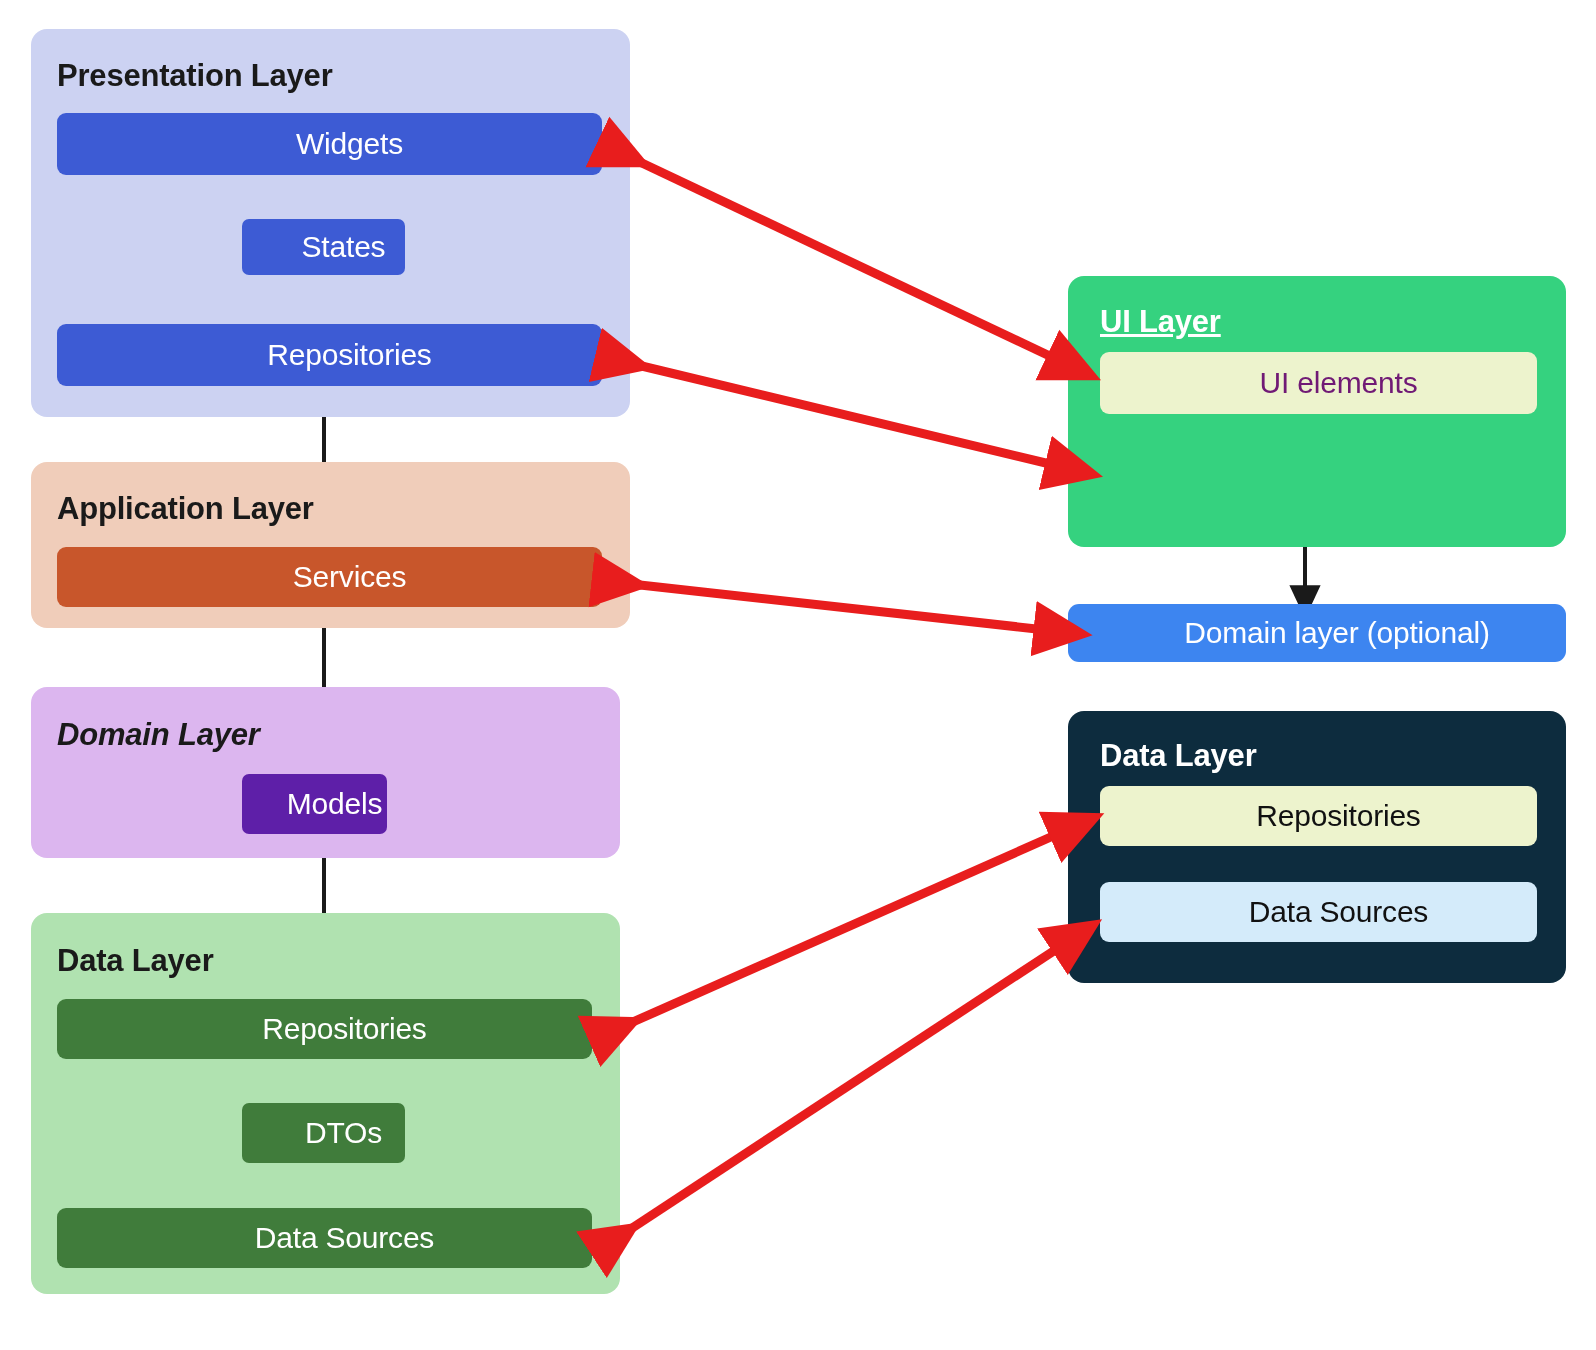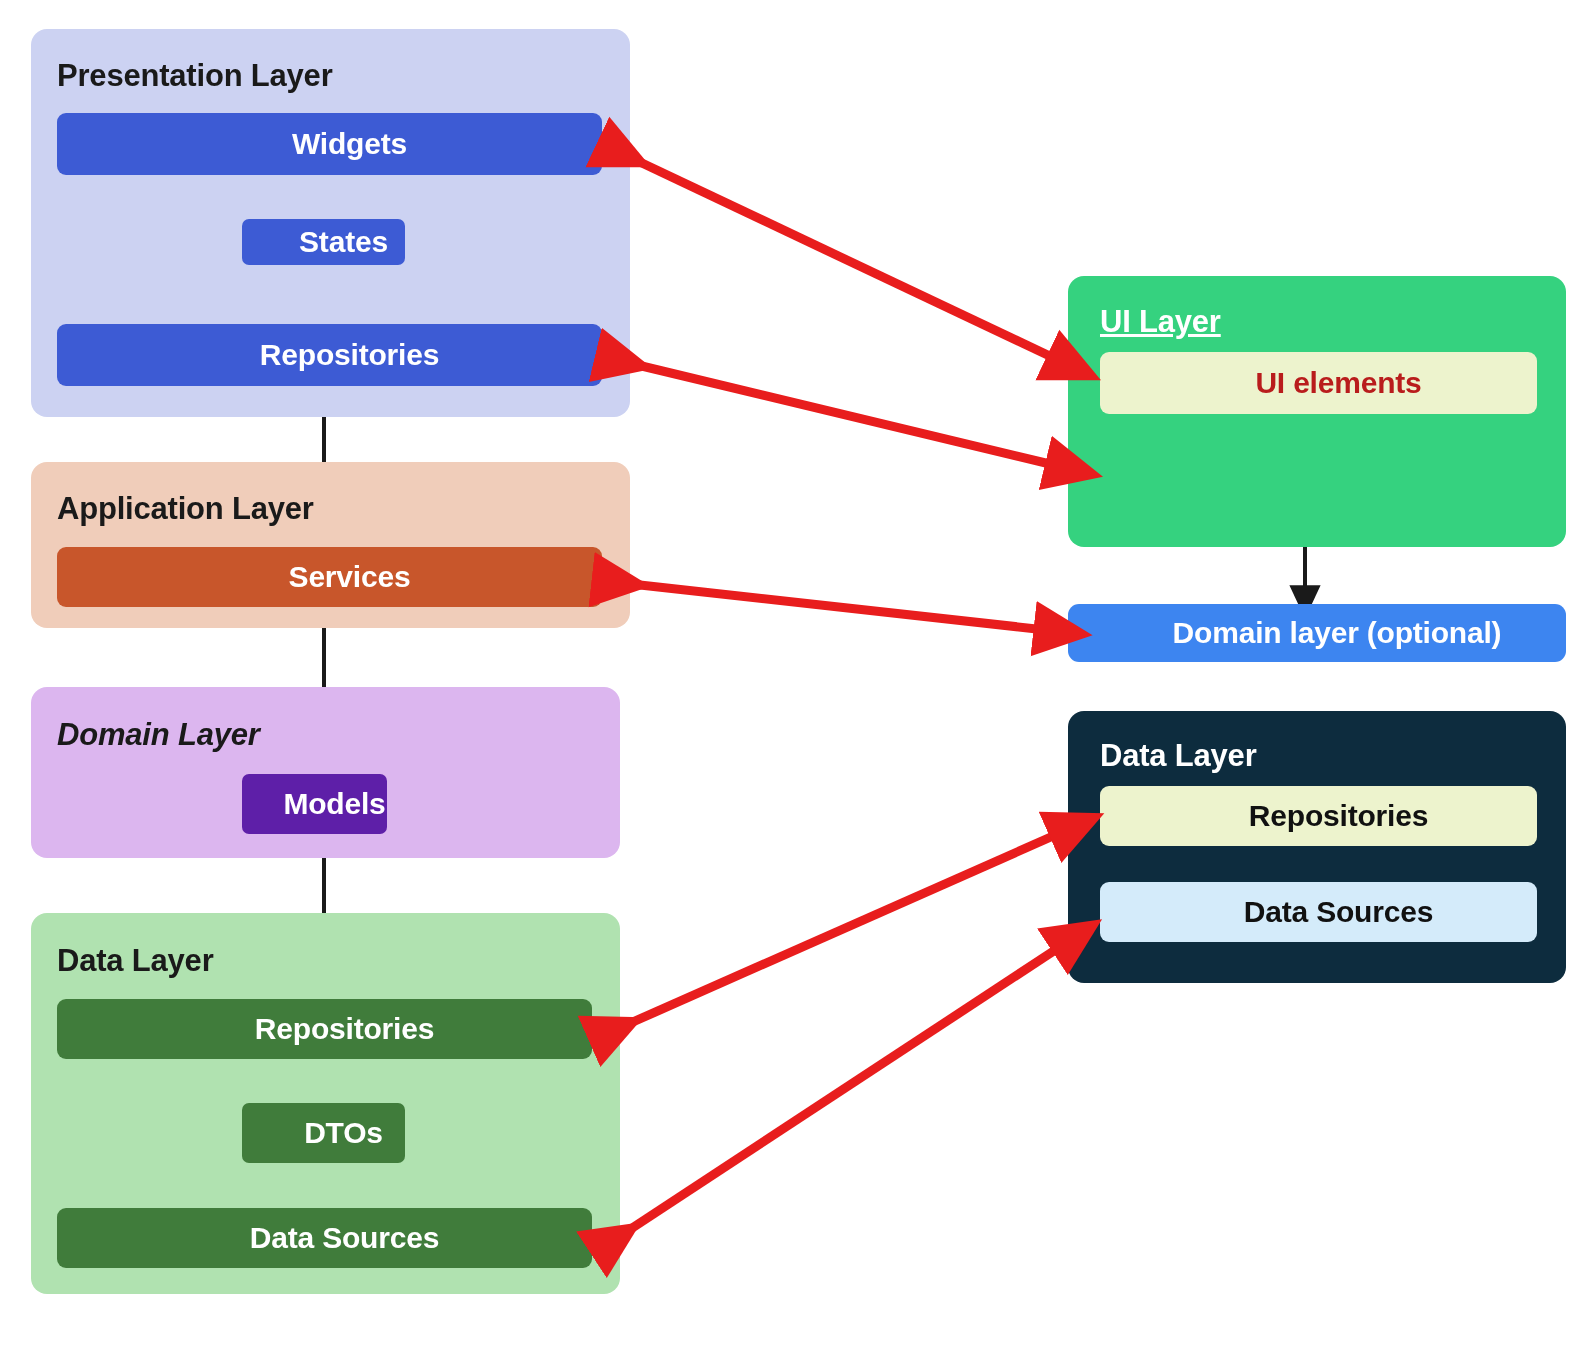--- a/index.html
+++ b/index.html
@@ -29,21 +29,21 @@
     white-space: nowrap;
   }
   .node {
     position: absolute;
     border-radius: 9px;
     display: flex;
     align-items: center;
     justify-content: center;
     box-sizing: border-box;
     font-size: 30px;
-    font-weight: bold;
+    font-weight: normal;
     letter-spacing: -0.2px;
     white-space: nowrap;
     padding-left: 40px;
   }
   .node.small-radius { border-radius: 7px; }
   svg.overlay {
     position: absolute;
     left: 0;
     top: 0;
     width: 1596px;
@@ -80,40 +80,40 @@
 
     <line x1="1305" y1="418" x2="1305" y2="450" stroke="#1a1a1a" stroke-width="4" marker-end="url(#ah-black)"></line>
     <line x1="1305" y1="516" x2="1305" y2="602" stroke="#1a1a1a" stroke-width="4" marker-end="url(#ah-black)"></line>
     <line x1="1305" y1="663" x2="1305" y2="787" stroke="#ffffff" stroke-width="4" marker-end="url(#ah-white)"></line>
     <line x1="1305" y1="845" x2="1305" y2="878" stroke="#ffffff" stroke-width="4" marker-end="url(#ah-white)"></line>
   </svg>
 
   <div class="panel" style="left:31px; top:29px; width:599px; height:388px; background:#ccd2f2;"></div>
   <div class="panel-title" style="left:57px; top:58px; color:#1a1a1a;">Presentation Layer</div>
   <div class="node" style="left:57px; top:113px; width:545px; height:62px; background:#3d5bd4; color:#ffffff;">Widgets</div>
-  <div class="node small-radius" style="left:242px; top:219px; width:163px; height:46px; background:#3d5bd4; color:#ffffff;">States</div>
+  <div class="node small-radius" style="left:242px; top:219px; width:163px; height:56px; background:#3d5bd4; color:#ffffff;">States</div>
   <div class="node" style="left:57px; top:324px; width:545px; height:62px; background:#3d5bd4; color:#ffffff;">Repositories</div>
 
   <div class="panel" style="left:31px; top:462px; width:599px; height:166px; background:#f0cdba;"></div>
   <div class="panel-title" style="left:57px; top:491px; color:#1a1a1a;">Application Layer</div>
   <div class="node" style="left:57px; top:547px; width:545px; height:60px; background:#c8562b; color:#ffffff;">Services</div>
 
   <div class="panel" style="left:31px; top:687px; width:589px; height:171px; background:#dcb6ef;"></div>
   <div class="panel-title" style="left:57px; top:717px; color:#1a1a1a;font-style:italic;">Domain Layer</div>
   <div class="node small-radius" style="left:242px; top:774px; width:145px; height:60px; background:#5e1fa8; color:#ffffff;">Models</div>
 
   <div class="panel" style="left:31px; top:913px; width:589px; height:381px; background:#b0e2b0;"></div>
   <div class="panel-title" style="left:57px; top:943px; color:#1a1a1a;">Data Layer</div>
   <div class="node" style="left:57px; top:999px; width:535px; height:60px; background:#407c3b; color:#ffffff;">Repositories</div>
   <div class="node small-radius" style="left:242px; top:1103px; width:163px; height:60px; background:#407c3b; color:#ffffff;">DTOs</div>
   <div class="node" style="left:57px; top:1208px; width:535px; height:60px; background:#407c3b; color:#ffffff;">Data Sources</div>
 
   <div class="panel" style="left:1068px; top:276px; width:498px; height:271px; background:#35d27f;"></div>
   <div class="panel-title" style="left:1100px; top:304px; color:#ffffff;text-decoration:underline;">UI Layer</div>
-  <div class="node" style="left:1100px; top:352px; width:437px; height:62px; background:#edf3cd; color:#b91c1c;">UI elements</div>
+  <div class="node" style="left:1100px; top:352px; width:437px; height:62px; background:#edf3cd; color:#701a75;">UI elements</div>
 
   <div class="node" style="left:1068px; top:604px; width:498px; height:58px; background:#3d85f0; color:#ffffff; border-radius:11px;">Domain layer (optional)</div>
 
   <div class="panel" style="left:1068px; top:711px; width:498px; height:272px; background:#0d2c3e;"></div>
   <div class="panel-title" style="left:1100px; top:738px; color:#ffffff;">Data Layer</div>
   <div class="node" style="left:1100px; top:786px; width:437px; height:60px; background:#edf3cd; color:#111111;">Repositories</div>
   <div class="node" style="left:1100px; top:882px; width:437px; height:60px; background:#d4ebfa; color:#111111;">Data Sources</div>
 
   <svg class="overlay over" viewBox="0 0 1596 1350">
     <defs>

